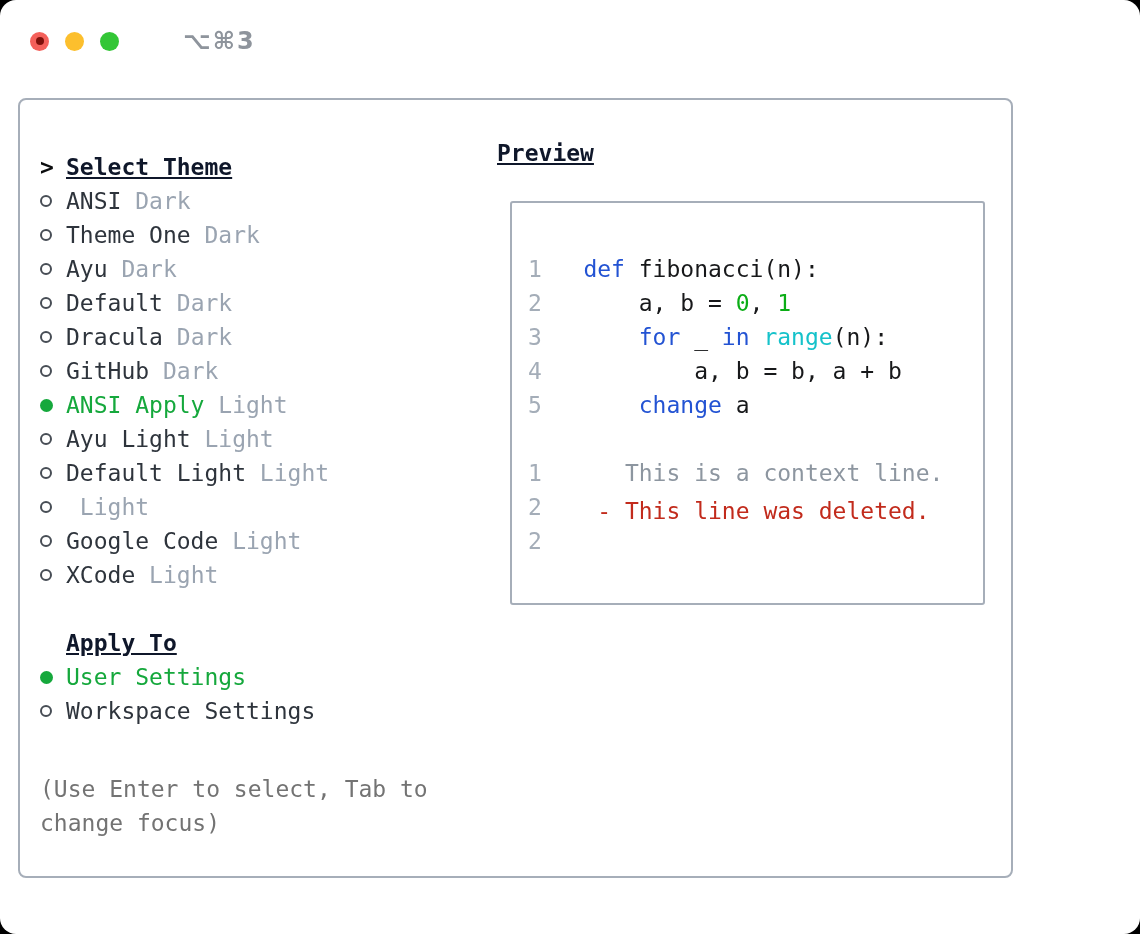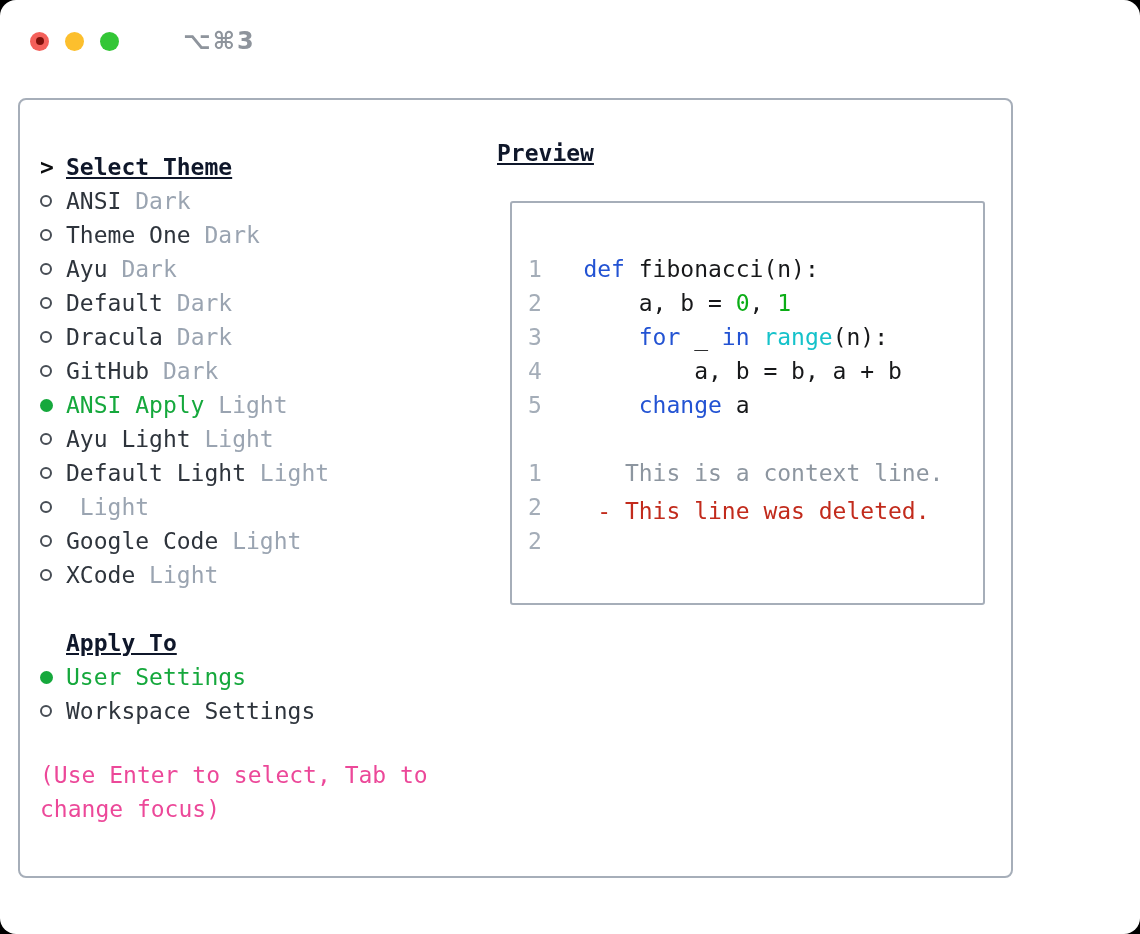--- a/index.html
+++ b/index.html
@@ -35,21 +35,21 @@
   .row{display:flex;align-items:center;height:34px;white-space:pre;}
   .marker{width:26px;flex:none;display:flex;align-items:center;}
   .circle{width:12px;height:12px;border:2px solid #474d55;border-radius:50%;box-sizing:border-box;}
   .circle.sel{width:13px;height:13px;border:none;background:var(--ui-green);}
   .prefix{width:26px;flex:none;font-weight:bold;color:#0b0c0e;}
   .title{font-weight:bold;color:#0f172a;text-decoration:underline;}
   .label{color:#2e343c;}
   .label.sel-text{color:var(--ui-green);}
   .tag{color:#9aa4b1;}
   .spacer{height:34px;}
-  .hint{margin-top:30px;color:#ec4899;white-space:pre;}
+  .hint{margin-top:44px;color:#737373;white-space:pre;}
   
   .right-col{position:absolute;left:477px;top:36px;}
   .preview-box{
     position:absolute;left:490px;top:101px;width:475px;height:404px;
     border:2px solid #a6aeb9;border-radius:3px;box-sizing:border-box;
     padding:15px 0 0 16px;overflow:hidden;background:#fff;
   }
   .code-line{display:flex;height:34px;white-space:pre;align-items:center;}
   .code-line .num{width:2ch;margin-right:2ch;flex:none;color:#a4adb8;}
 </style>

